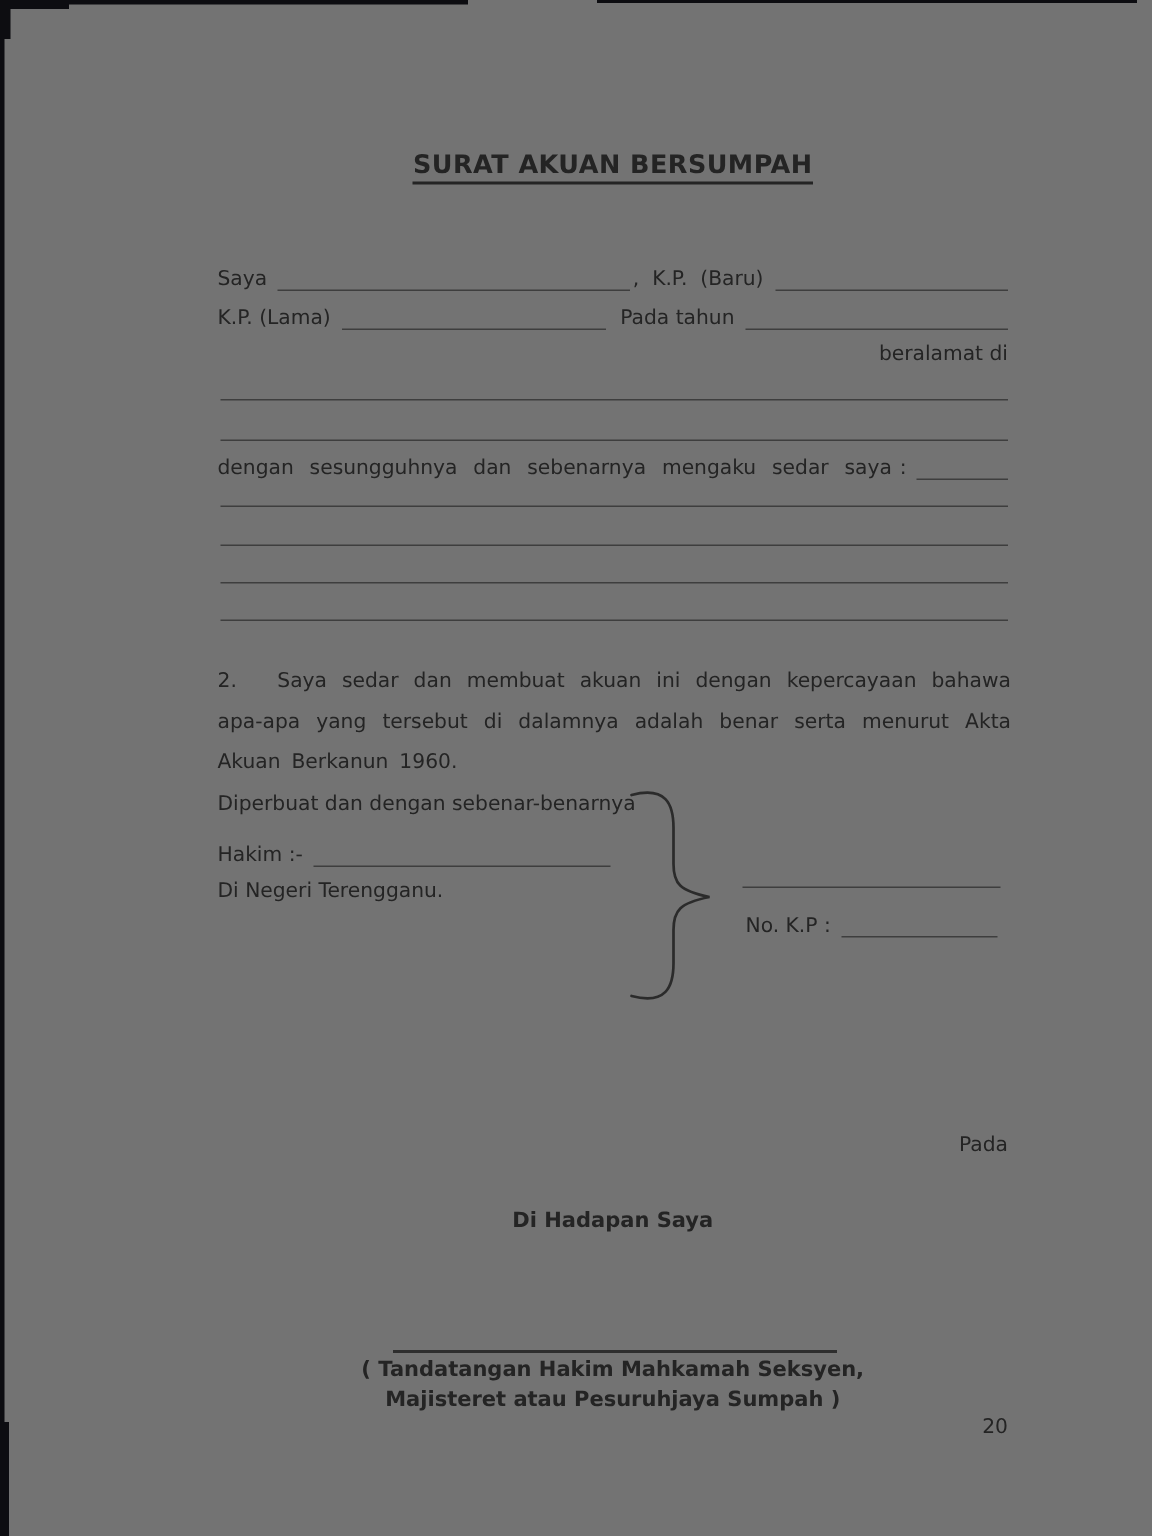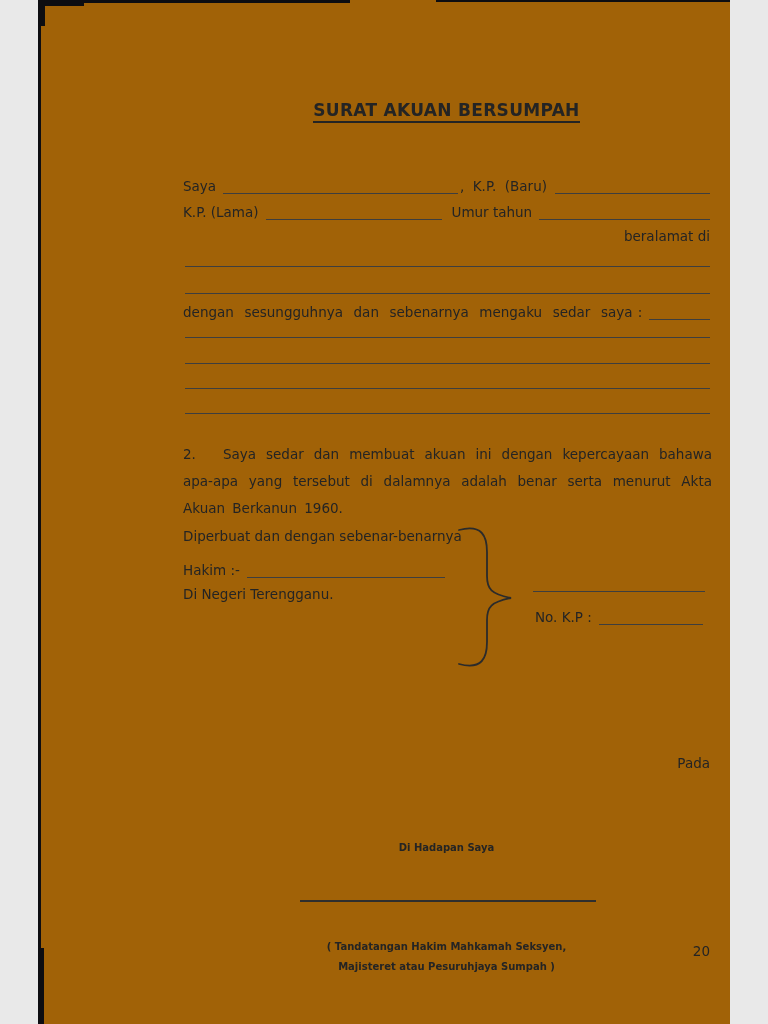--- a/index.html
+++ b/index.html
@@ -1,22 +1,22 @@
 <!DOCTYPE html>
 <html><head>
 <meta charset="utf-8">
 <style>
   * { margin: 0; padding: 0; box-sizing: border-box; }
   html, body { background: #e9e9e9; }
   .page {
     position: relative;
-    width: 692px;
+    width: 768px;
     height: 1024px;
     margin: 0 auto;
-    background: #a16207;
+    background: #737373;
     overflow: hidden;
     font-family: "DejaVu Sans", "Liberation Sans", sans-serif;
     color: #242424;
     font-size: 13.5px;
   }
   
   .edge { position: absolute; background: #0d0d11; }
   .edge-left       { left: 0; top: 0; width: 3px; height: 1024px; }
   .edge-left-top   { left: 0; top: 0; width: 7px; height: 26px; }
   .edge-left-bot   { left: 0; top: 948px; width: 6px; height: 76px; }
@@ -32,21 +32,21 @@
   .title {
     font-weight: bold;
     font-size: 17px;
     letter-spacing: 0.3px;
     border-bottom: 2px solid #242424;
     padding-bottom: 1px;
     display: inline-block;
   }
   .center-col { left: 145px; width: 527px; text-align: center; }
   .just { text-align: justify; word-spacing: 3px; line-height: 27px; }
-  .bold14 { font-weight: bold; font-size: 10px; margin-top: 36px; }
+  .bold14 { font-weight: bold; font-size: 14px; }
 </style>
 </head>
 <body>
 
 <div class="page">
 
   <div class="edge edge-left"></div>
   <div class="edge edge-left-top"></div>
   <div class="edge edge-left-bot"></div>
   <div class="edge edge-top-1"></div>
@@ -60,21 +60,21 @@
   <div class="abs row" style="left:145px; top:176px; width:527px;">
     <span class="lbl">Saya</span>
     <div class="rule grow"></div>
     <span class="lbl" style="margin-left:2px;">,  K.P.  (Baru)</span>
     <div class="rule" style="flex:0 0 155px; margin-left:8px;"></div>
   </div>
 
   <div class="abs row" style="left:145px; top:202px; width:527px;">
     <span class="lbl">K.P. (Lama)</span>
     <div class="rule" style="flex:0 0 176px; margin-left:7px;"></div>
-    <span class="lbl" style="margin-left:10px;">Umur tahun</span>
+    <span class="lbl" style="margin-left:10px;">Pada tahun</span>
     <div class="rule grow"></div>
   </div>
 
   <div class="abs row" style="left:145px; top:228px; width:527px;flex-direction:column;">
     <span class="lbl">beralamat di</span>
     <div class="rule grow"></div>
   </div>
 
   <div class="abs rule" style="left:147px; top:253px; width:525px;"></div>
   <div class="abs rule" style="left:147px; top:280px; width:525px;"></div>

